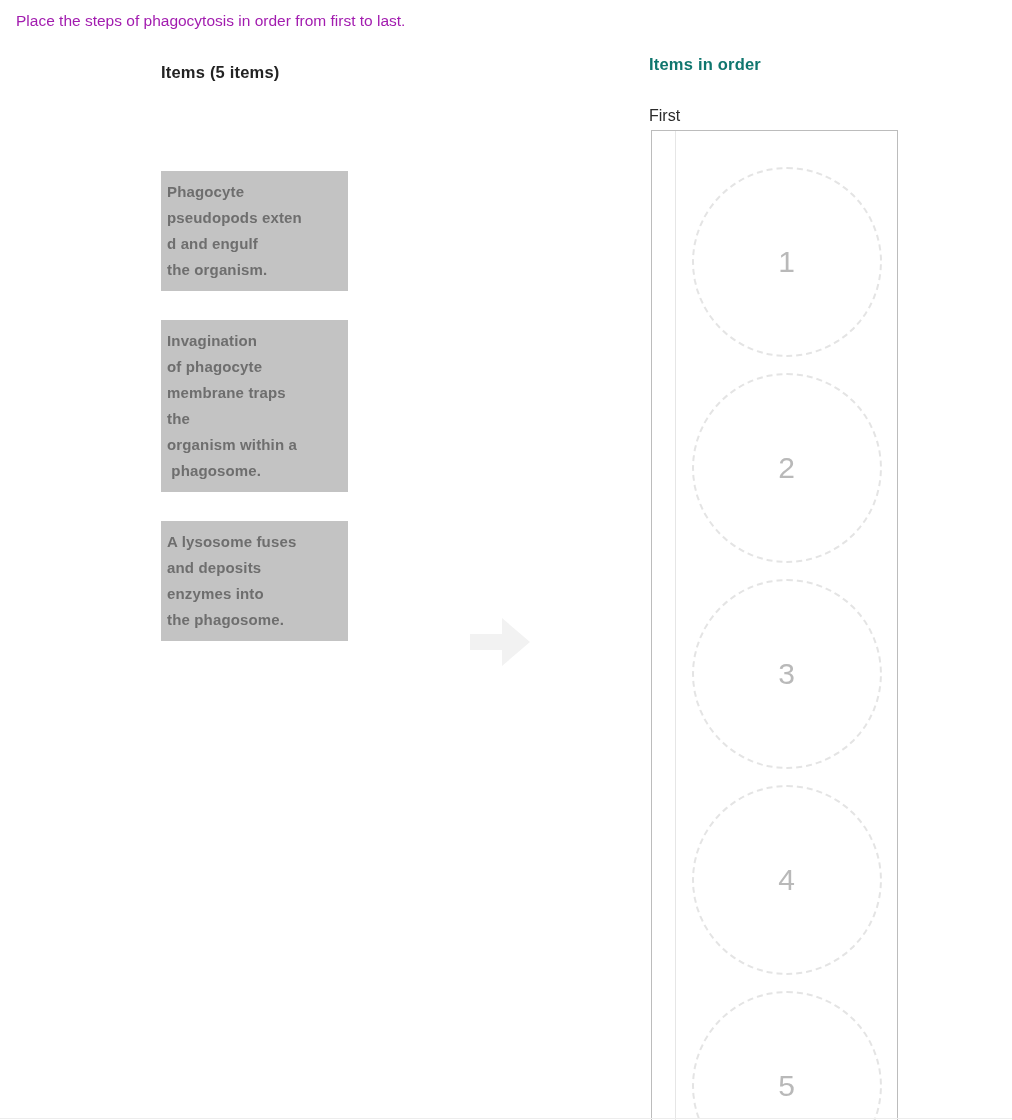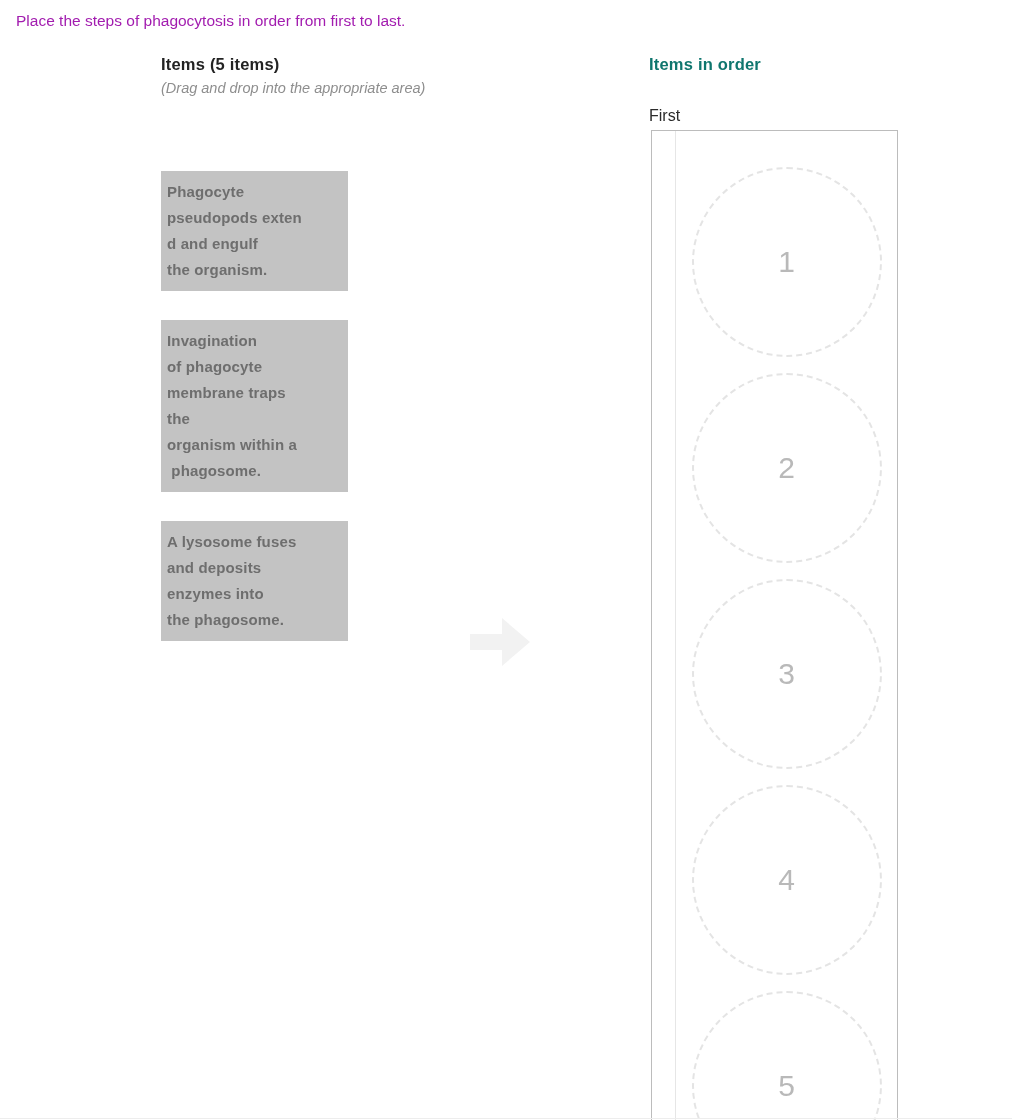--- a/index.html
+++ b/index.html
@@ -26,21 +26,21 @@
     font-size: 15.5px;
     line-height: 22px;
     color: #a21caf;
     white-space: nowrap;
   }
 
   
   .items-panel {
     position: absolute;
     left: 161px;
-    top: 54px;
+    top: 62px;
     width: 340px;
   }
   .items-title {
     font-size: 16.5px;
     font-weight: bold;
     color: #232323;
     letter-spacing: .2px;
     line-height: 21px;
     margin: 0;
   }
@@ -167,21 +167,20 @@
     background: #ededed;
   }
 </style>
 </head>
 <body>
 
 <div class="prompt">Place the steps of phagocytosis in order from first to last.</div>
 
 <div class="items-panel">
   <div class="items-title">Items (5 items)</div>
-  <div class="items-subtitle">(Drag and drop into the appropriate area)</div>
 </div>
 
 <div class="cards">
   <div class="card">Phagocyte
 pseudopods exten
 d and engulf
 the organism.</div>
   <div class="card">Invagination
 of phagocyte
 membrane traps

